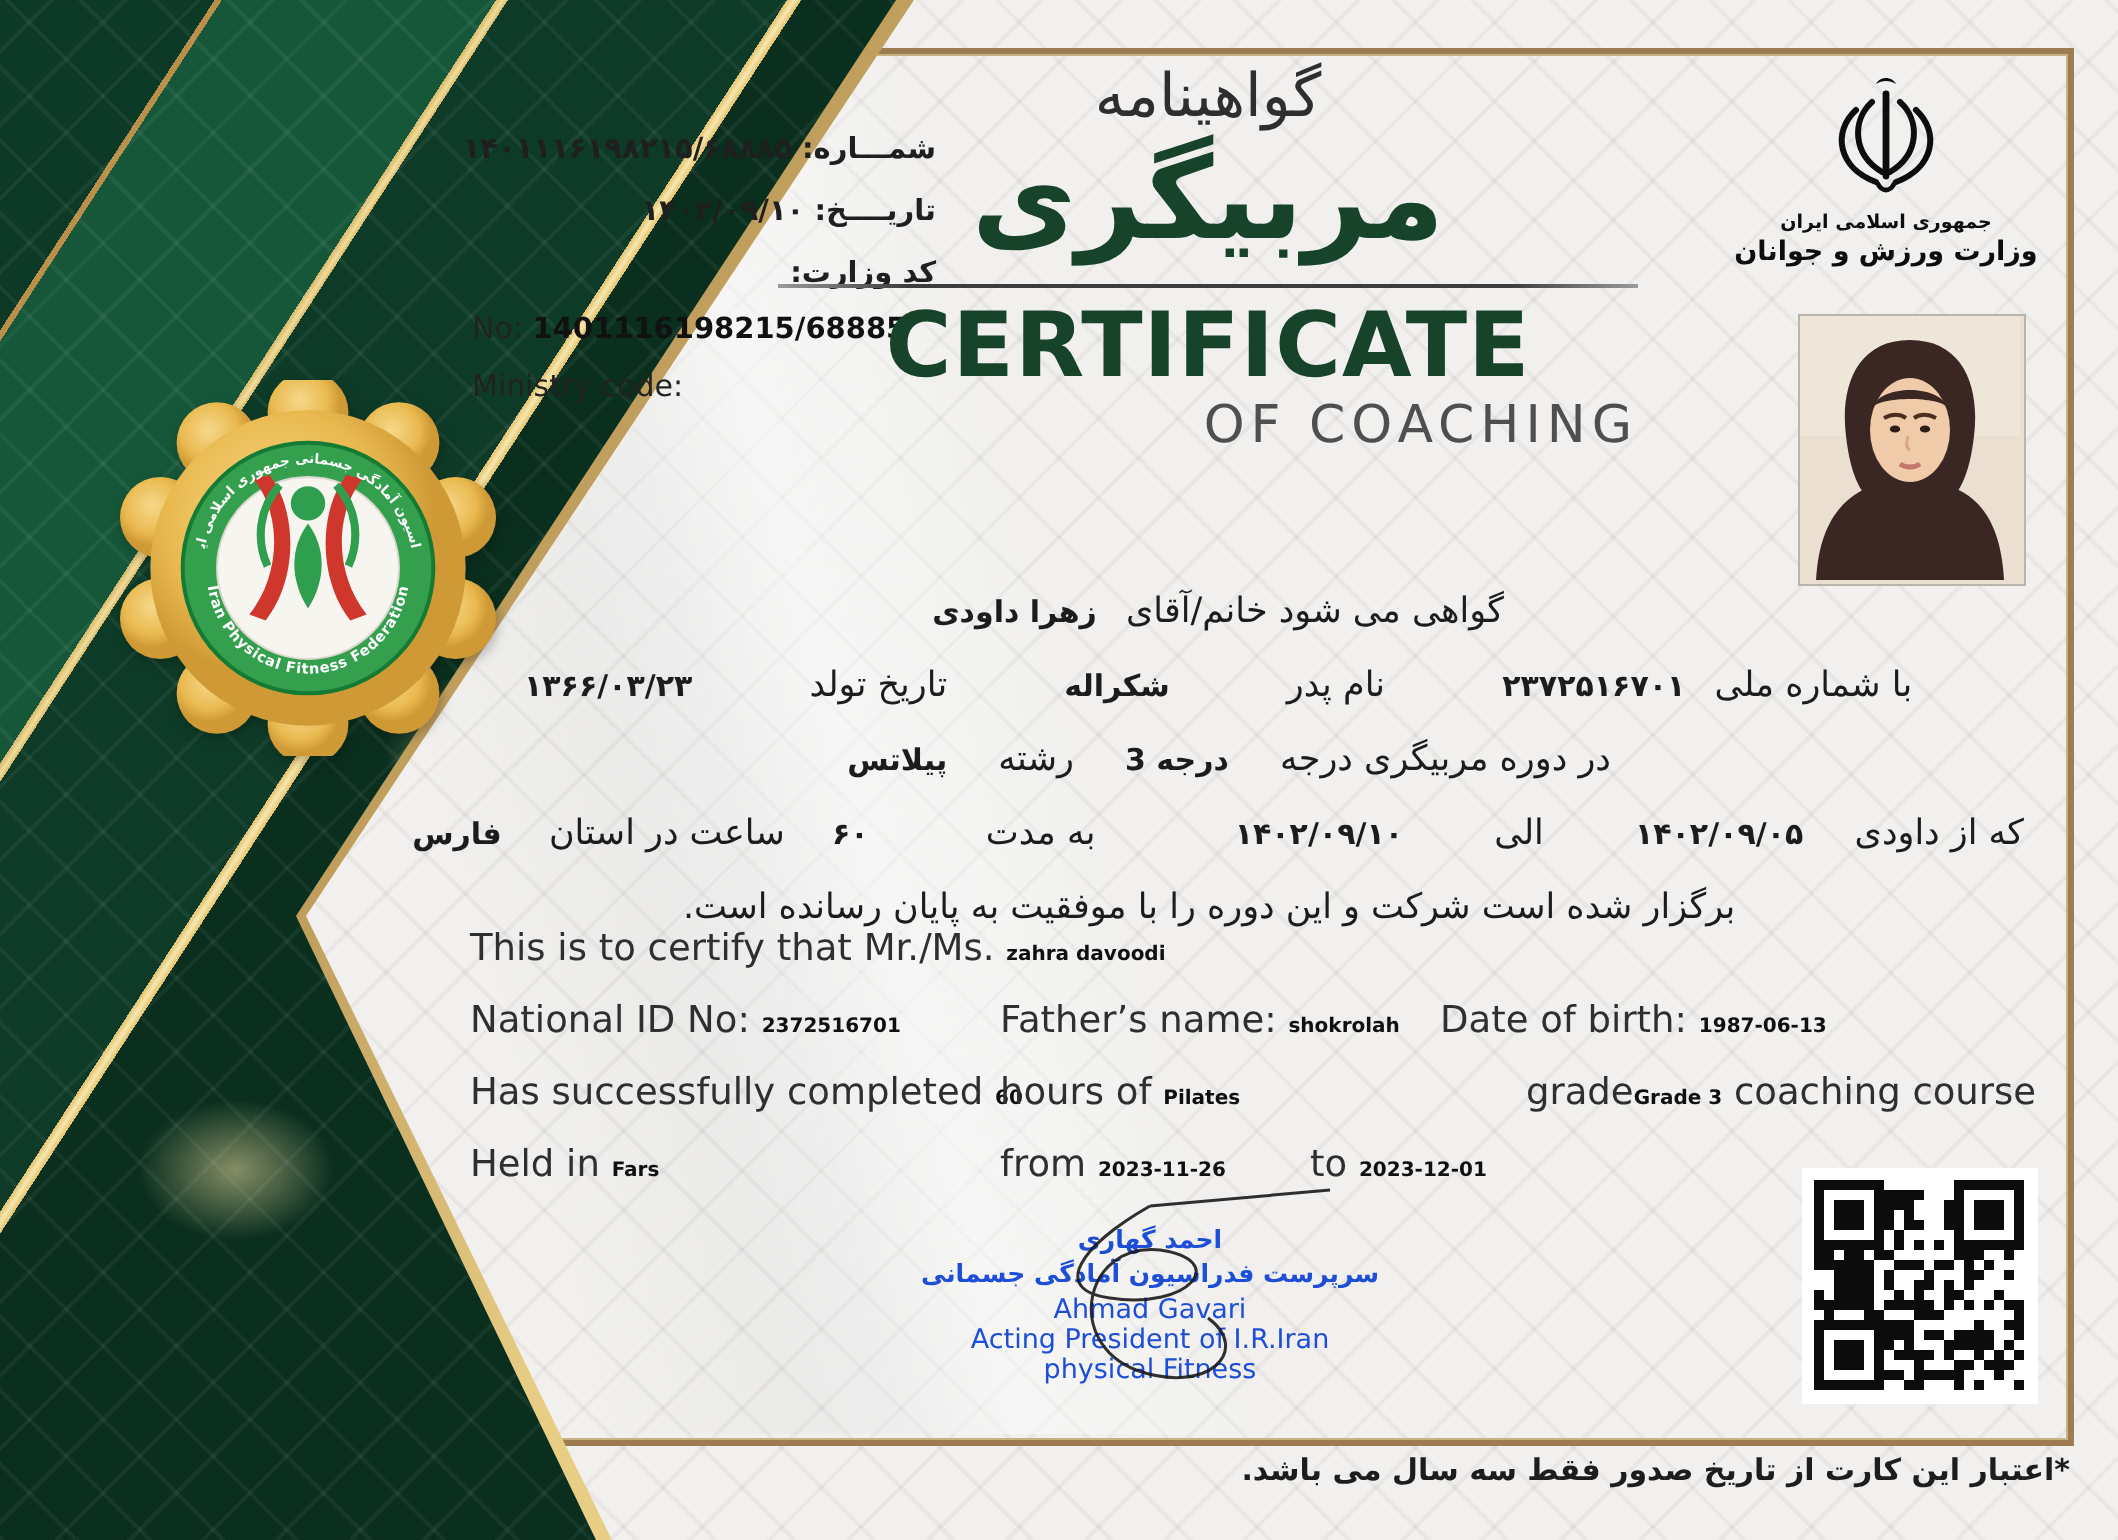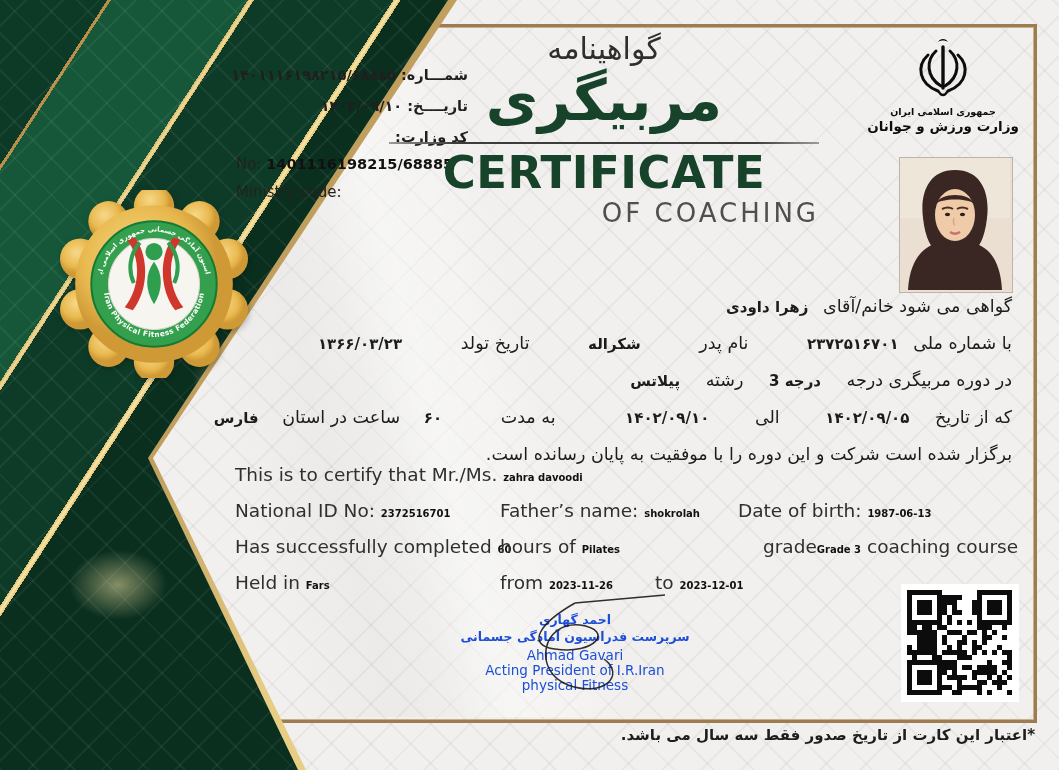--- a/index.html
+++ b/index.html
@@ -54,21 +54,21 @@
   
   .gov{right:36px;top:36px;width:160px;z-index:3;text-align:center;color:#0d0d0d;}
   .gov .l1{font-size:9.5px;font-weight:bold;margin-top:2px;}
   .gov .l2{font-size:13.5px;font-weight:bold;margin-top:1px;}
   
   .photo{left:899px;top:157px;width:112px;height:134px;z-index:3;border:1px solid #b9b4ac;background:#eadfd1;}
   
   .seal{left:60px;top:190px;width:188px;height:188px;z-index:3;filter:drop-shadow(1px 2px 3px rgba(0,0,0,.25));}
   
   .fa-body{right:47px;top:288px;z-index:3;text-align:right;color:#1c1c1c;white-space:nowrap;}
-  .fa-line{height:37px;line-height:37px;font-size:17.5px;}
+  .fa-line{height:37px;line-height:37px;font-size:17.5px;text-align:center;}
   .fa-line .v{font-weight:bold;font-size:15px;}
   .gs{margin:0 9px;} .gm{margin:0 20px;} .gl{margin:0 44px;}
   
   .en-body{left:235px;top:464px;z-index:3;color:#2f2f2f;}
   .en-row{position:relative;height:36px;white-space:nowrap;font-size:18.5px;}
   .en-seg{position:absolute;top:0;}
   .en-row b{font-size:10px;color:#101010;}
   
   .sig{left:575px;top:612px;transform:translateX(-50%);z-index:3;text-align:center;
        color:#1d4ed8;white-space:nowrap;}
@@ -203,21 +203,21 @@
     <span class="gl">تاریخ تولد</span>
     <span class="v gs" dir="ltr">۱۳۶۶/۰۳/۲۳</span>
   </div>
   <div class="fa-line">
     <span>در دوره مربیگری درجه</span>
     <span class="v gm">درجه 3</span>
     <span>رشته</span>
     <span class="v gm">پیلاتس</span>
   </div>
   <div class="fa-line">
-    <span>که از تاریخ</span>
+    <span>که از داودی</span>
     <span class="v gm" dir="ltr">۱۴۰۲/۰۹/۰۵</span>
     <span class="gm">الی</span>
     <span class="v gm" dir="ltr">۱۴۰۲/۰۹/۱۰</span>
     <span class="gl">به مدت</span>
     <span class="v gs">۶۰</span>
     <span class="gs">ساعت در استان</span>
     <span class="v gs">فارس</span>
   </div>
   <div class="fa-line">
     <span>برگزار شده است شرکت و این دوره را با موفقیت به پایان رسانده است.</span>
@@ -231,21 +231,21 @@
       <b>zahra davoodi</b>
     </span>
   </div>
   <div class="en-row">
     <span class="en-seg" style="left:0;">
       <span>National ID No:</span>
       <b>2372516701</b></span>
     <span class="en-seg" style="left:265px;">
       <span>Father’s name:</span>
       <b>shokrolah</b></span>
-    <span class="en-seg" style="left:503px;">
+    <span class="en-seg" style="left:485px;">
       <span>Date of birth:</span>
       <b>1987-06-13</b></span>
   </div>
   <div class="en-row">
     <span class="en-seg" style="left:0;">
       <span>Has successfully completed</span>
       <b>60</b></span>
     <span class="en-seg" style="left:265px;">
       <span>hours of</span>
       <b>Pilates</b></span>

